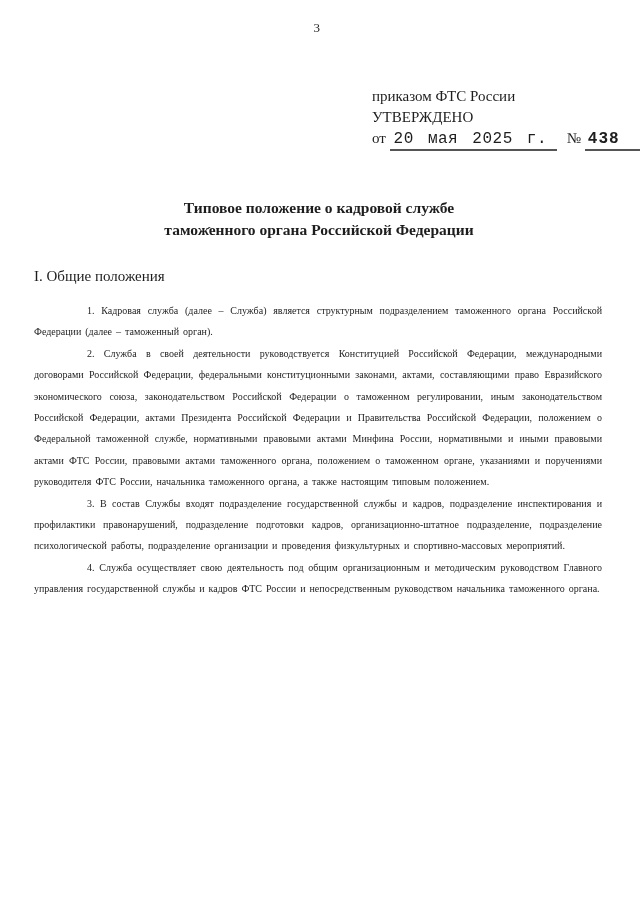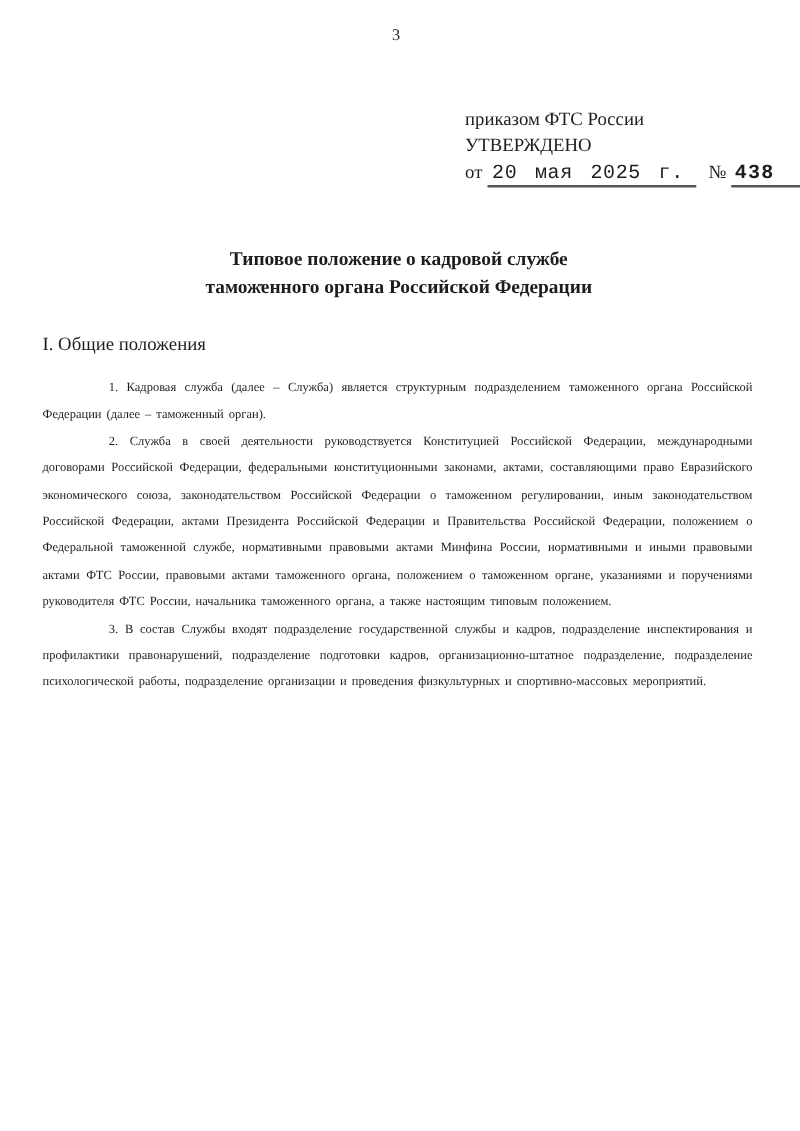--- a/index.html
+++ b/index.html
@@ -123,15 +123,16 @@
     <div>Типовое положение о кадровой службе</div>
     <div>таможенного органа Российской Федерации</div>
   </div>
 
   <div class="section-heading">I. Общие положения</div>
 
   <div class="body-text">
     <p>1. Кадровая служба (далее – Служба) является структурным подразделением таможенного органа Российской Федерации (далее – таможенный орган).</p>
     <p>2. Служба в своей деятельности руководствуется Конституцией Российской Федерации, международными договорами Российской Федерации, федеральными конституционными законами, актами, составляющими право Евразийского экономического союза, законодательством Российской Федерации о таможенном регулировании, иным законодательством Российской Федерации, актами Президента Российской Федерации и Правительства Российской Федерации, положением о Федеральной таможенной службе, нормативными правовыми актами Минфина России, нормативными и иными правовыми актами ФТС России, правовыми актами таможенного органа, положением о таможенном органе, указаниями и поручениями руководителя ФТС России, начальника таможенного органа, а также настоящим типовым положением.</p>
     <p>3. В состав Службы входят подразделение государственной службы и кадров, подразделение инспектирования и профилактики правонарушений, подразделение подготовки кадров, организационно-штатное подразделение, подразделение психологической работы, подразделение организации и проведения физкультурных и спортивно-массовых мероприятий.</p>
+    <p>4. Служба осуществляет свою деятельность под общим организационным и методическим руководством Главного управления государственной службы и кадров ФТС России и непосредственным руководством начальника таможенного органа.</p>
   </div>
 
 </div>
 
 </body></html>

